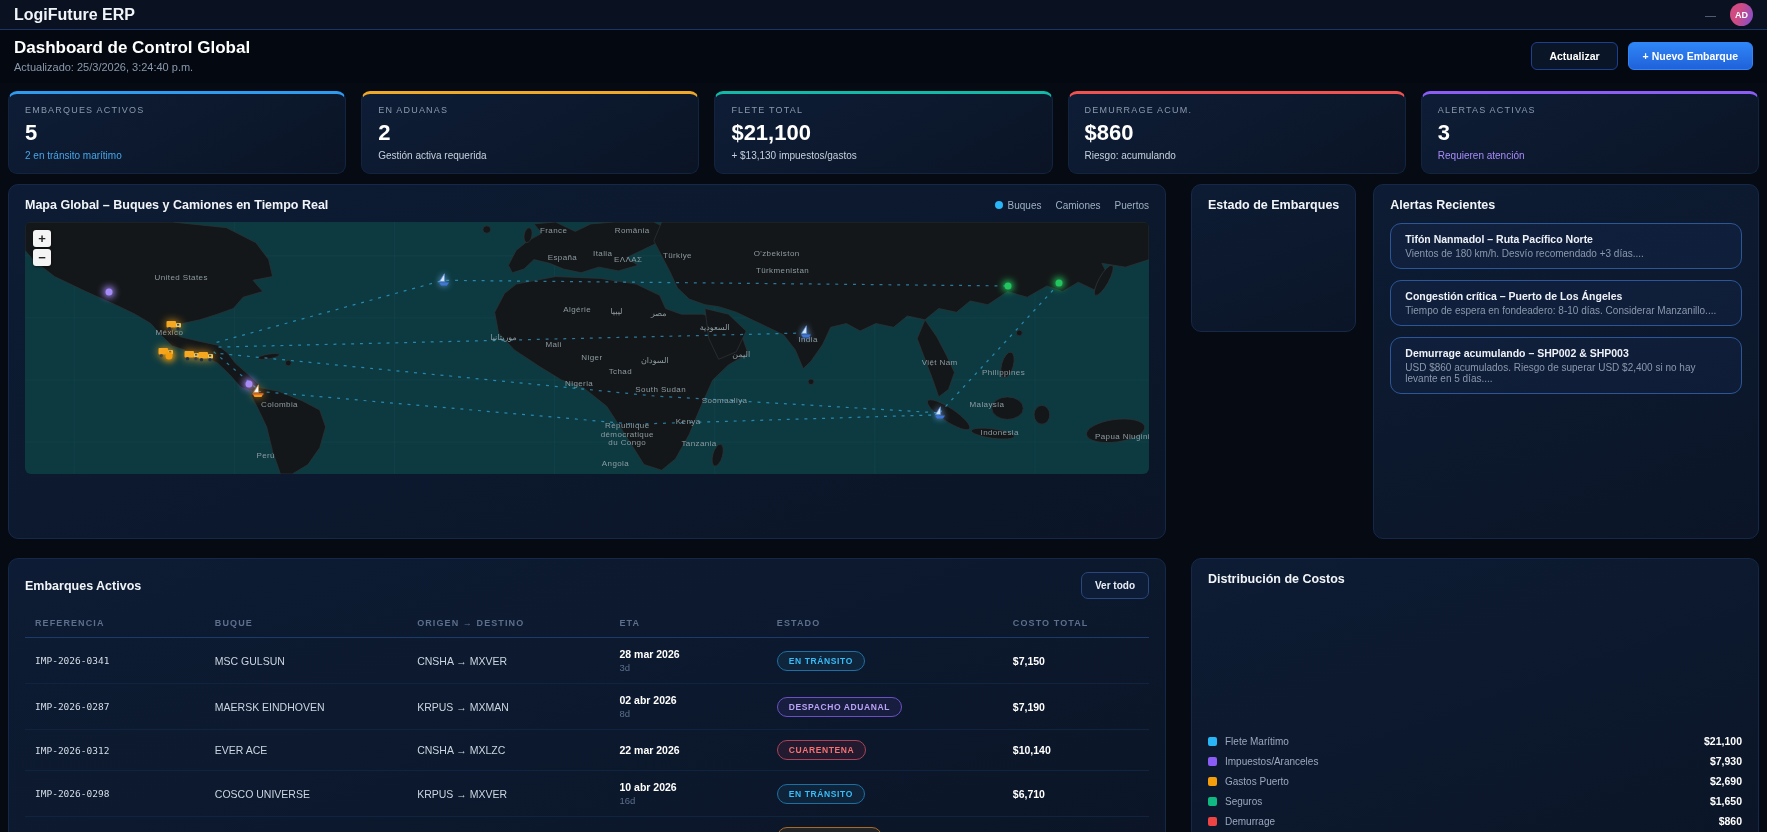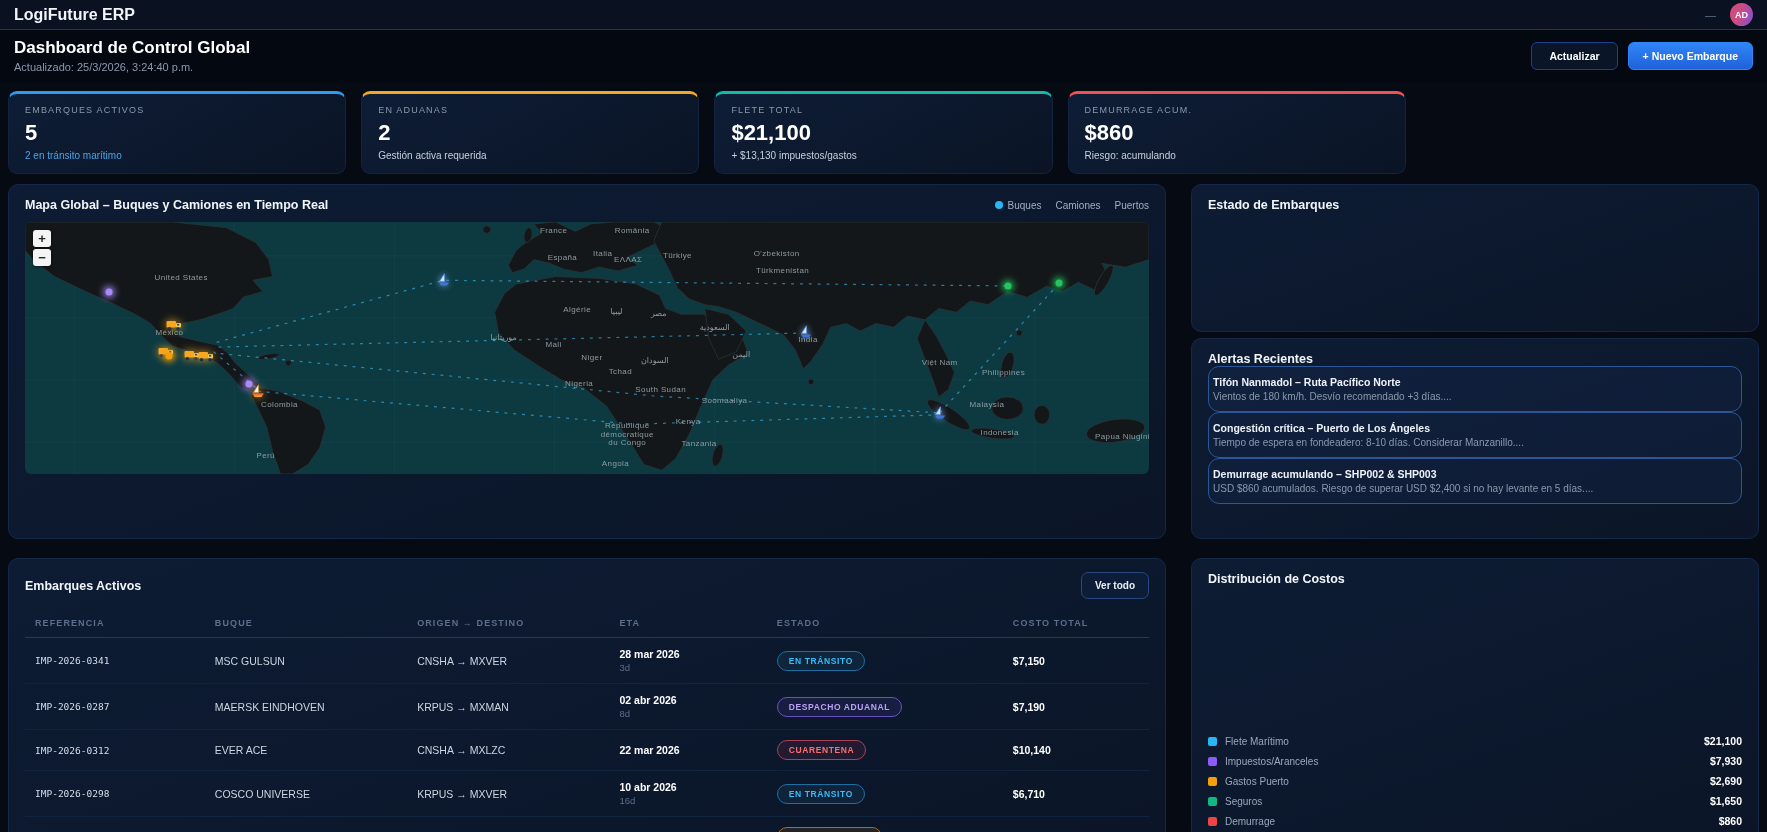--- a/index.html
+++ b/index.html
@@ -45,24 +45,24 @@
   .zoomctl{position:absolute;top:8px;left:8px;display:flex;flex-direction:column;gap:2px;z-index:5}
   .zoomctl button{width:18px;height:17px;background:#f4f4f4;color:#222;border:none;border-radius:3px;
                   font-size:13px;line-height:13px;font-weight:bold;cursor:pointer;box-shadow:0 1px 3px rgba(0,0,0,.55);padding:0}
   .geo-label{position:absolute;transform:translate(-50%,-50%);font-size:8px;color:#8d9ba1;letter-spacing:.4px;white-space:nowrap;z-index:2}
   .marker{position:absolute;transform:translate(-50%,-50%);z-index:4;cursor:pointer;line-height:0}
   .marker.port{width:7px;height:7px;border-radius:50%}
   .marker.truck svg{filter:drop-shadow(0 0 4px rgba(246,168,33,.9))}
   .marker.ship svg{filter:drop-shadow(0 0 3px rgba(125,185,255,.9))}
   .marker.ship-orange svg{filter:drop-shadow(0 0 4px rgba(246,168,33,.85))}
   
-  .right-stack{display:flex;flex-direction:column;gap:6px}
+  .right-stack{display:flex;gap:17px}
   .estado-card{height:148px}
   .alerts-card{flex:1}
-  .alert{border:1px solid #2b5697;background:rgba(27,52,100,.22);border-radius:11px;padding:9px 4px;cursor:pointer}
+  .alert{border:1px solid #2b5697;background:rgba(27,52,100,.22);border-radius:11px;padding:9px 14px;margin-top:11px;cursor:pointer}
   .alert-title{font-size:10.5px;font-weight:bold;color:#eef2f8;margin-bottom:3px}
   .alert-desc{font-size:10px;color:#8b99ad}
   
   .btn-ghost{background:#0d1d38;border:1px solid #27477e;color:#e9eef6;font-size:10px;font-weight:600;
              padding:7px 13px;border-radius:7px;cursor:pointer;font-family:inherit}
   table{width:100%;border-collapse:collapse;margin-top:10px;table-layout:fixed}
   th{font-size:9px;color:#5d6f8c;text-align:left;letter-spacing:1.1px;font-weight:600;padding:9px 10px;border-bottom:1px solid #1c3a6a}
   td{padding:10px;border-bottom:1px solid #10233f;font-size:10.5px;color:#cbd5e1;vertical-align:middle}
   td.ref{font-family:"DejaVu Sans Mono",monospace;font-size:9.5px;color:#d5dde8}
   .eta-main{font-weight:bold;color:#fff;font-size:10.5px}
@@ -115,20 +115,25 @@
     </div>
     <div class="kpi-card" style="border-top-color: rgb(20, 184, 166);">
       <div class="kpi-label">FLETE TOTAL</div>
       <div class="kpi-value">$21,100</div>
       <div class="kpi-sub" style="color: rgb(198, 208, 222);">+ $13,130 impuestos/gastos</div>
     </div>
     <div class="kpi-card" style="border-top-color: rgb(240, 82, 82);">
       <div class="kpi-label">DEMURRAGE ACUM.</div>
       <div class="kpi-value">$860</div>
       <div class="kpi-sub" style="color: rgb(198, 208, 222);">Riesgo: acumulando</div>
+    </div>
+    <div class="kpi-card" style="border-top-color: rgb(139, 92, 246);">
+      <div class="kpi-label">ALERTAS ACTIVAS</div>
+      <div class="kpi-value">3</div>
+      <div class="kpi-sub" style="color: rgb(167, 139, 250);">Requieren atención</div>
     </div>
   </div>
 
 <div class="main-grid">
 
   <div class="card">
     <div class="card-head">
       <div class="card-title">Mapa Global – Buques y Camiones en Tiempo Real</div>
       <div class="map-legend" id="map-legend">
           <div class="legend-item">

